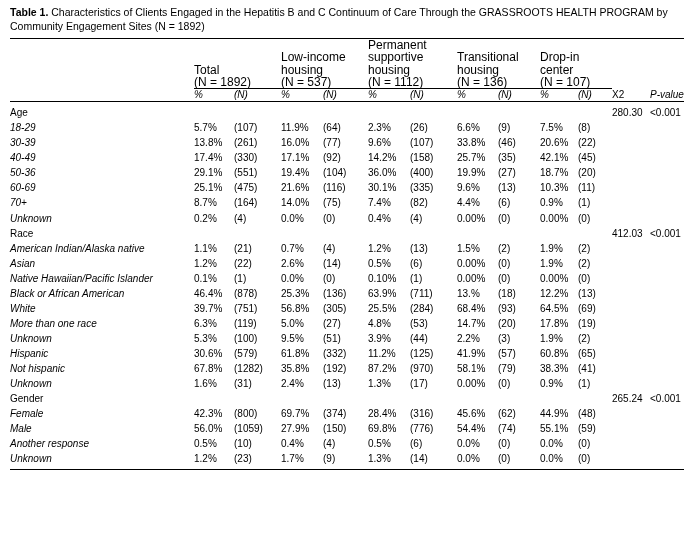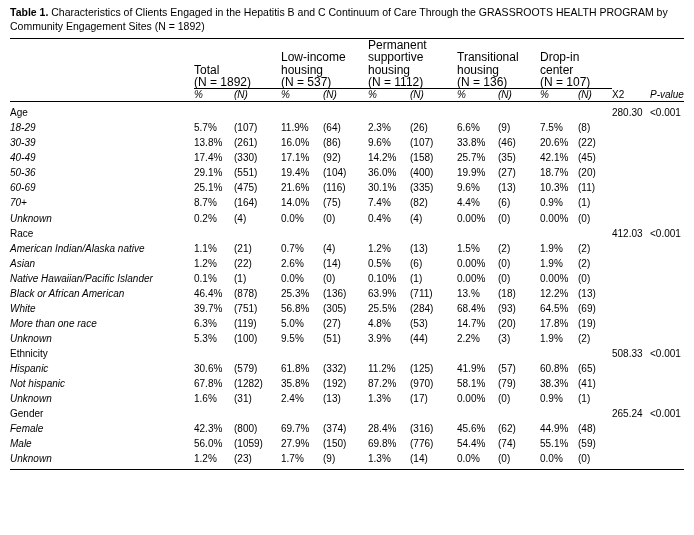--- a/index.html
+++ b/index.html
@@ -187,21 +187,21 @@
         <td>7.5%</td>
         <td>(8)</td>
         <td></td>
           <td></td>
       </tr>
       <tr class="data">
         <td class="indent">30-39</td>
         <td>13.8%</td>
         <td>(261)</td>
         <td>16.0%</td>
-        <td>(86)</td>
+        <td>(77)</td>
         <td>9.6%</td>
         <td>(107)</td>
         <td>33.8%</td>
         <td>(46)</td>
         <td>20.6%</td>
         <td>(22)</td>
         <td></td>
           <td></td>
       </tr>
       <tr class="data">
@@ -386,26 +386,20 @@
         <td>(44)</td>
         <td>2.2%</td>
         <td>(3)</td>
         <td>1.9%</td>
         <td>(2)</td>
         <td></td>
           <td></td>
       </tr>
 
       <tr class="data">
-        <td class="cat">Ethnicity</td>
-        <td colspan="10"></td>
-        <td class="x2">508.33</td>
-        <td class="pv">&lt;0.001</td>
-      </tr>
-      <tr class="data">
         <td class="indent">Hispanic</td>
         <td>30.6%</td>
         <td>(579)</td>
         <td>61.8%</td>
         <td>(332)</td>
         <td>11.2%</td>
         <td>(125)</td>
         <td>41.9%</td>
         <td>(57)</td>
         <td>60.8%</td>
@@ -474,20 +468,35 @@
         <td>69.8%</td>
         <td>(776)</td>
         <td>54.4%</td>
         <td>(74)</td>
         <td>55.1%</td>
         <td>(59)</td>
         <td></td>
           <td></td>
       </tr>
       <tr class="data">
+        <td class="indent">Another response</td>
+        <td>0.5%</td>
+        <td>(10)</td>
+        <td>0.4%</td>
+        <td>(4)</td>
+        <td>0.5%</td>
+        <td>(6)</td>
+        <td>0.0%</td>
+        <td>(0)</td>
+        <td>0.0%</td>
+        <td>(0)</td>
+        <td></td>
+          <td></td>
+      </tr>
+      <tr class="data">
         <td class="indent">Unknown</td>
         <td>1.2%</td>
         <td>(23)</td>
         <td>1.7%</td>
         <td>(9)</td>
         <td>1.3%</td>
         <td>(14)</td>
         <td>0.0%</td>
         <td>(0)</td>
         <td>0.0%</td>

